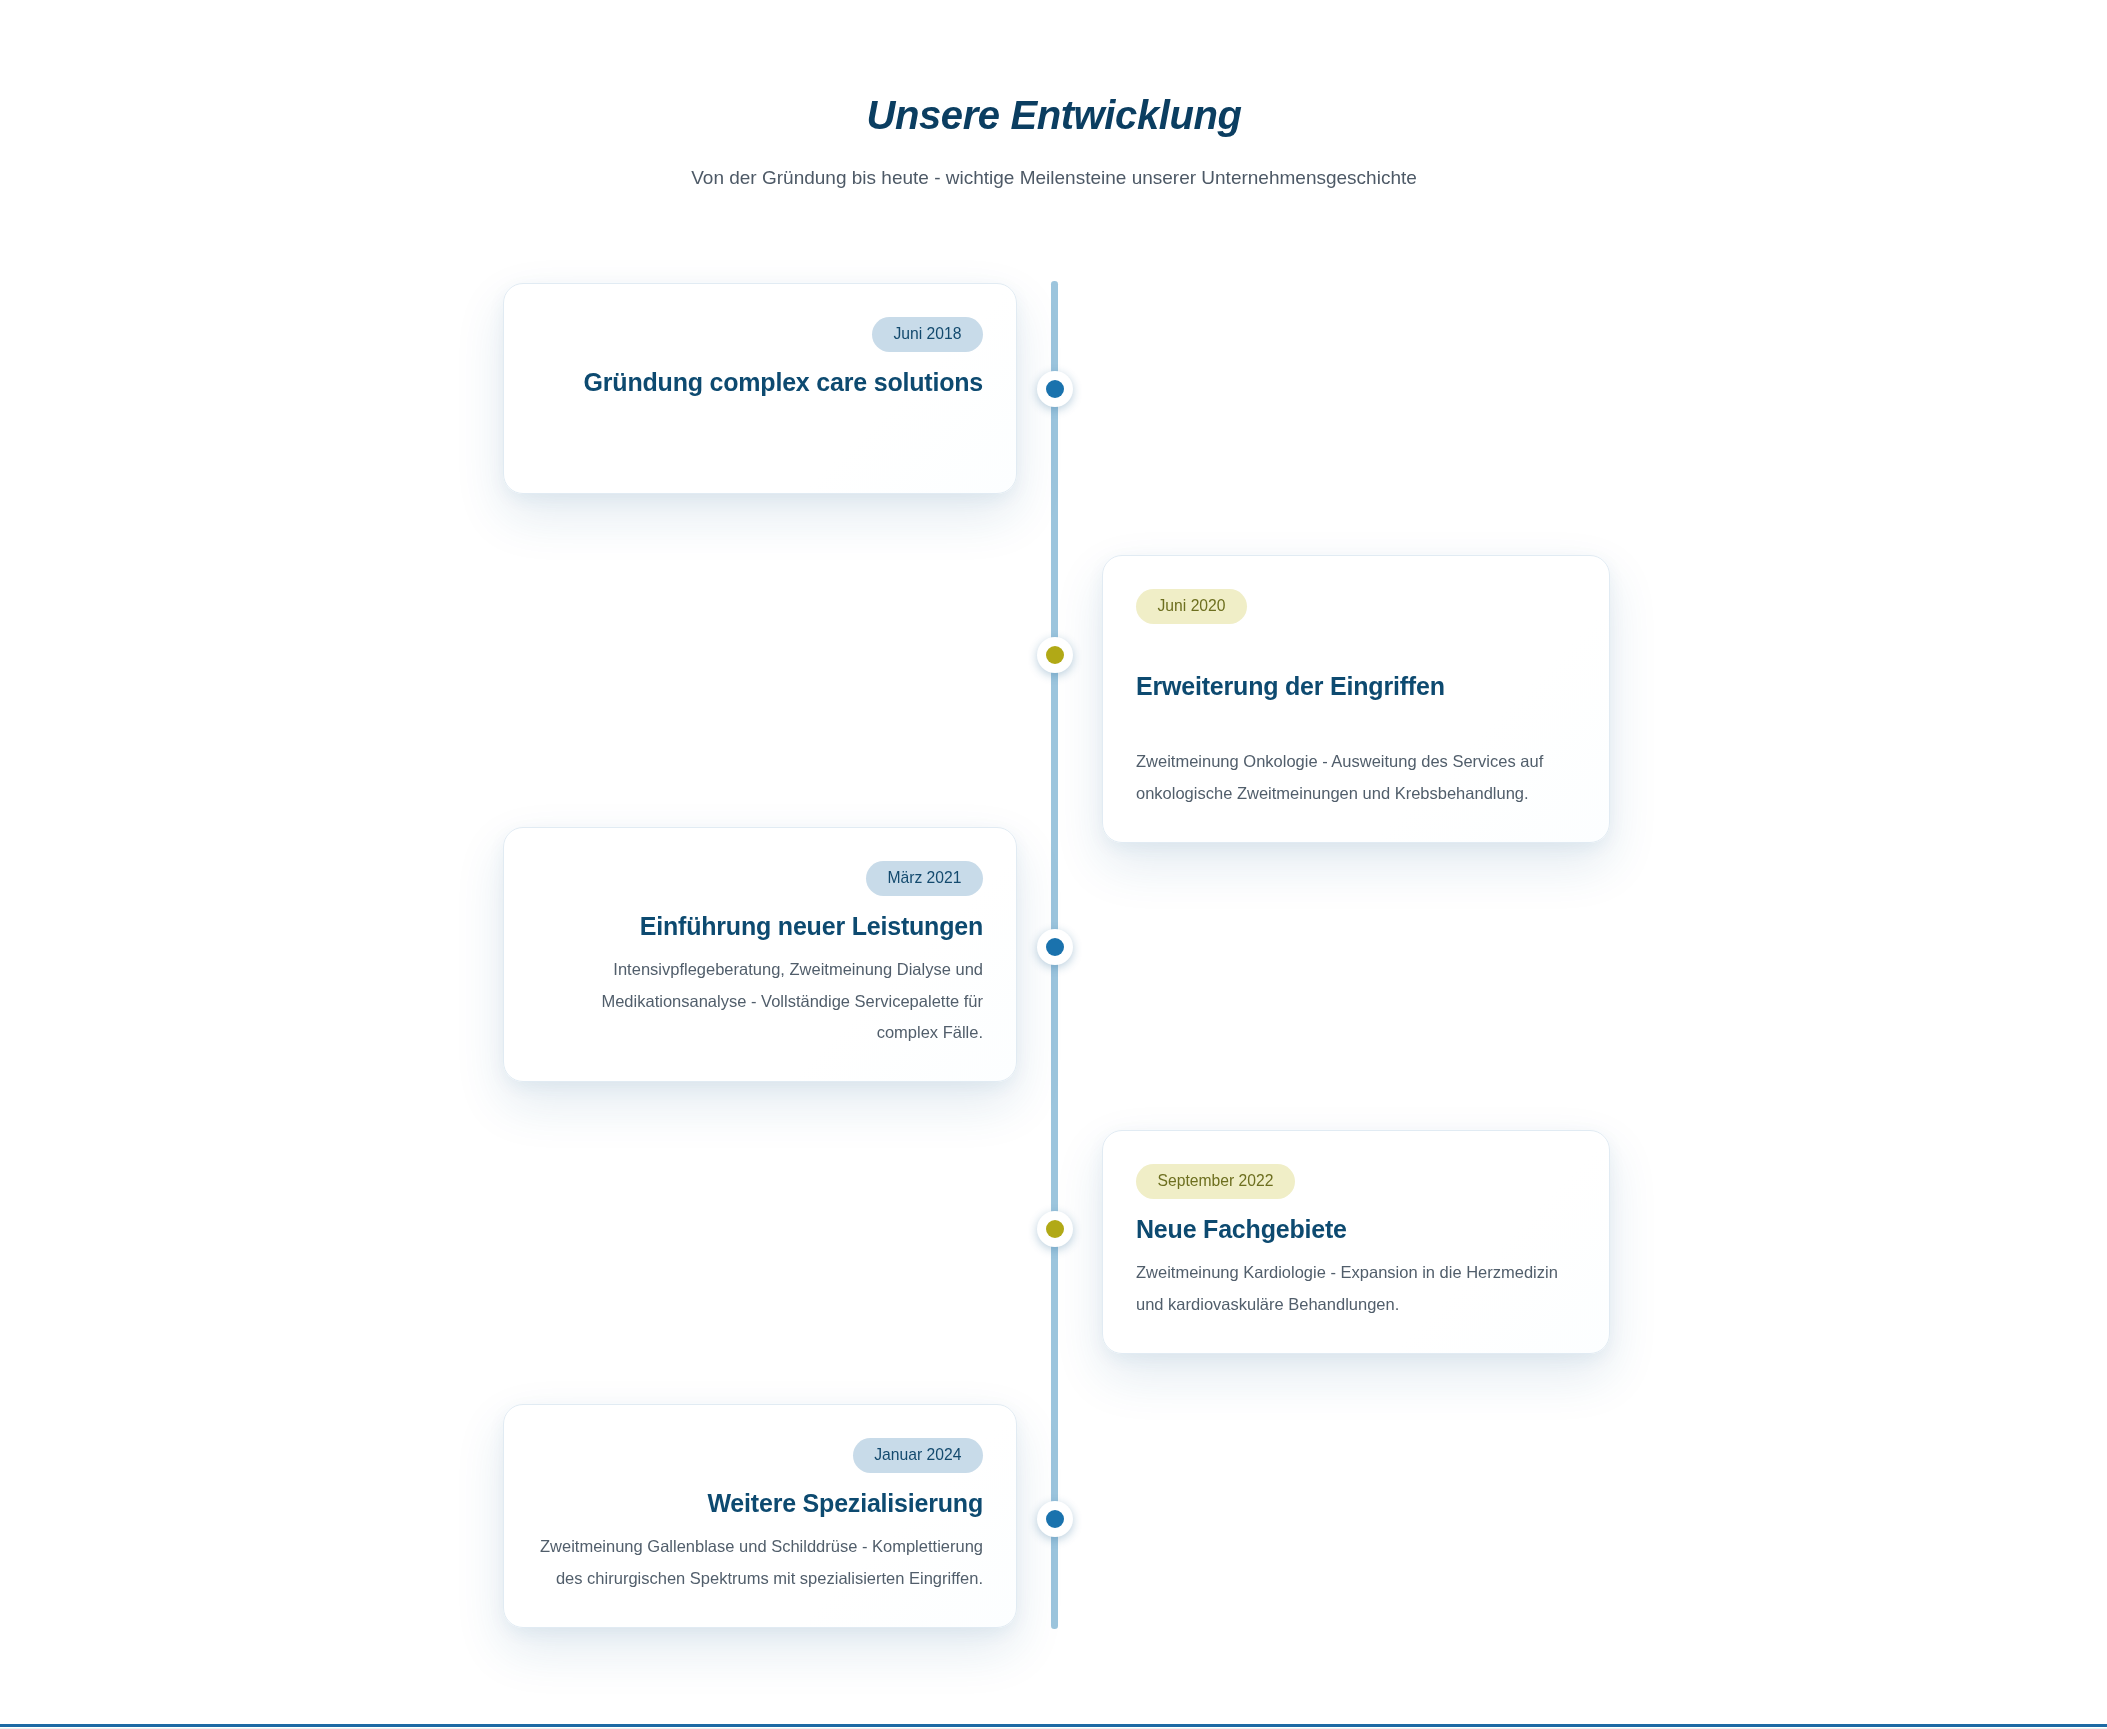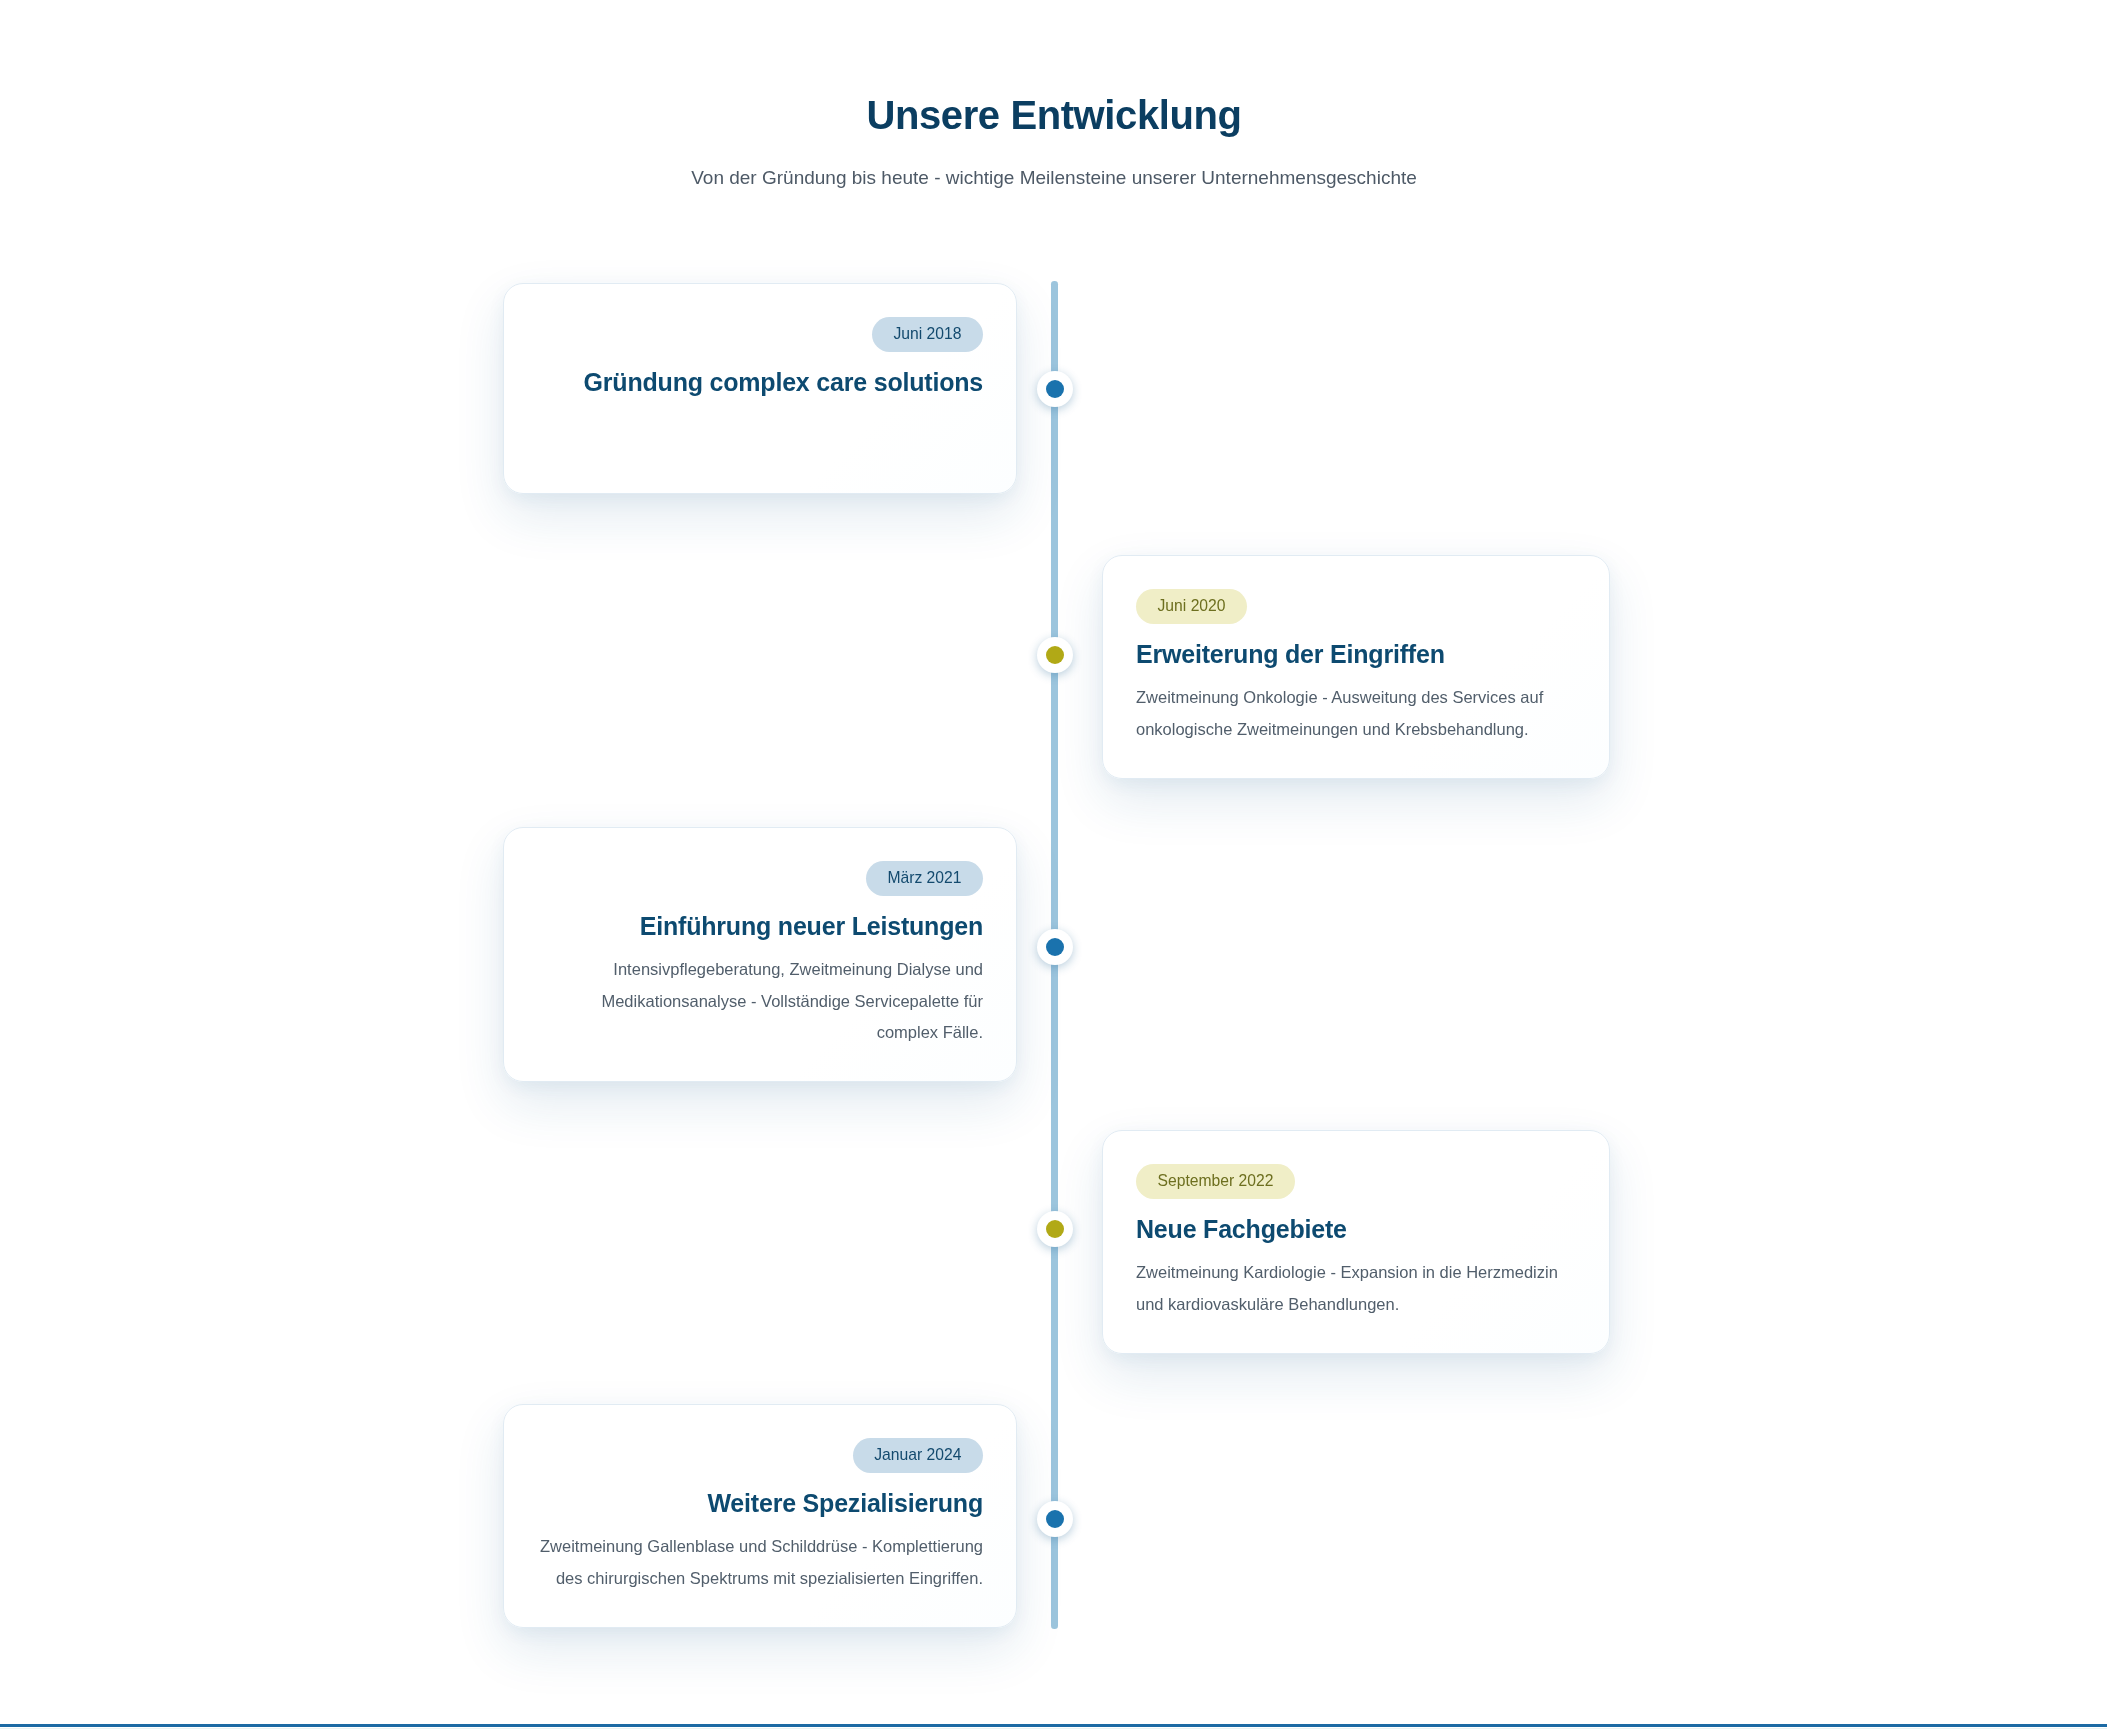--- a/index.html
+++ b/index.html
@@ -19,20 +19,21 @@
 
   
   .header { position: absolute; left: 0; top: 0; width: 100%; text-align: center; }
   .main-title {
     margin: 0;
     padding-top: 93px;
     font-size: 40px;
     font-weight: 700;
     letter-spacing: -0.4px;
     color: #0b3e61;
+    font-style: italic;
   }
   .sub-title {
     margin: 4px;
     padding-top: 25px;
     font-size: 19px;
     font-weight: 400;
     color: #4d5966;
   }
 
   
@@ -59,21 +60,21 @@
     border: 0.8px solid #e1ebf3;
     border-radius: 20px;
     box-shadow: 0 21.5px 50px rgba(23, 93, 143, 0.12), 0 5px 16.5px rgba(23, 93, 143, 0.06);
     display: flex;
     flex-direction: column;
   }
   .side-left .card  { align-items: flex-end;  text-align: right; }
   .side-right .card { align-items: flex-start; text-align: left; width: 508px; }
 
   .item-0 .card { left: 503px;  top: 283px;  min-height: 211px; }
-  .item-1 .card { left: 1102px; top: 555px;  min-height: 203px; }
+  .item-1 .card { left: 1102px; top: 555px;  min-height: 203px; gap: 32px; }
   .item-2 .card { left: 503px;  top: 827px; min-height: 245px; }
   .item-3 .card { left: 1102px; top: 1130px; min-height: 212px; }
   .item-4 .card { left: 503px;  top: 1404px; min-height: 223px; }
 
   .date-badge {
     display: inline-block;
     padding: 8.3px 21.5px;
     border-radius: 20px;
     font-size: 15.7px;
     font-weight: 400;

